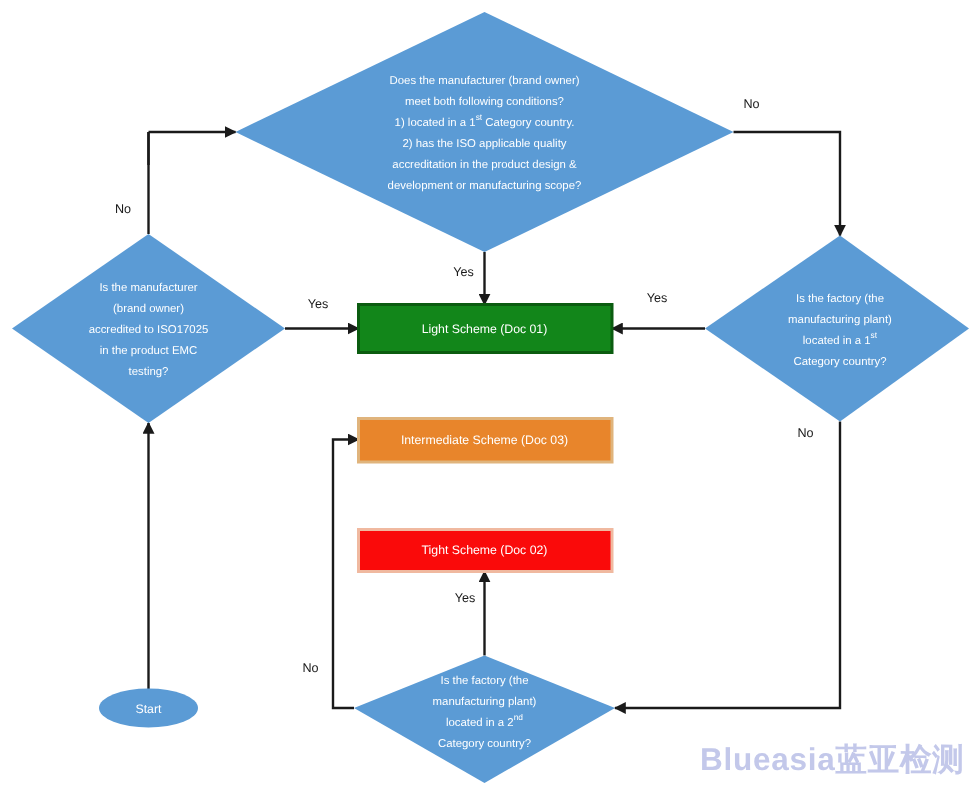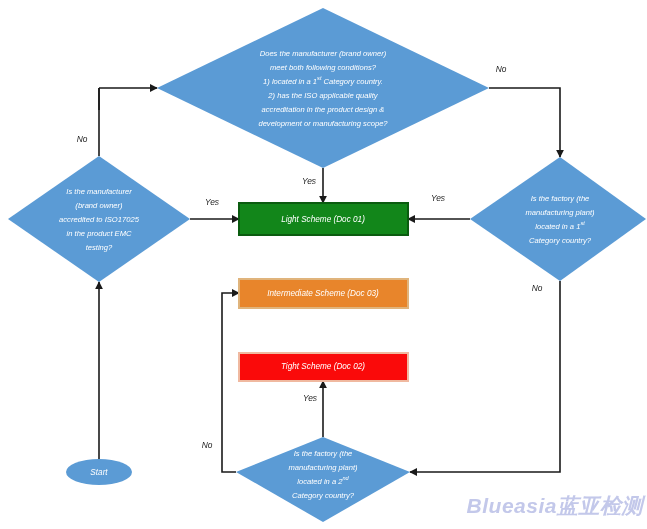--- a/index.html
+++ b/index.html
@@ -13,21 +13,20 @@
     font-family: "Liberation Sans", sans-serif;
     position: relative;
     overflow: hidden;
   }
   #flow-root {
     position: absolute;
     left: 0;
     top: 0;
     width: 603px;
     height: 529px;
-    font-style: italic;
   }
   svg { display: block; }
 
   text { font-family: "Liberation Sans", sans-serif; }
 
   .node-text {
     fill: #ffffff;
     font-size: 7.6px;
     text-anchor: middle;
     dominant-baseline: middle;

